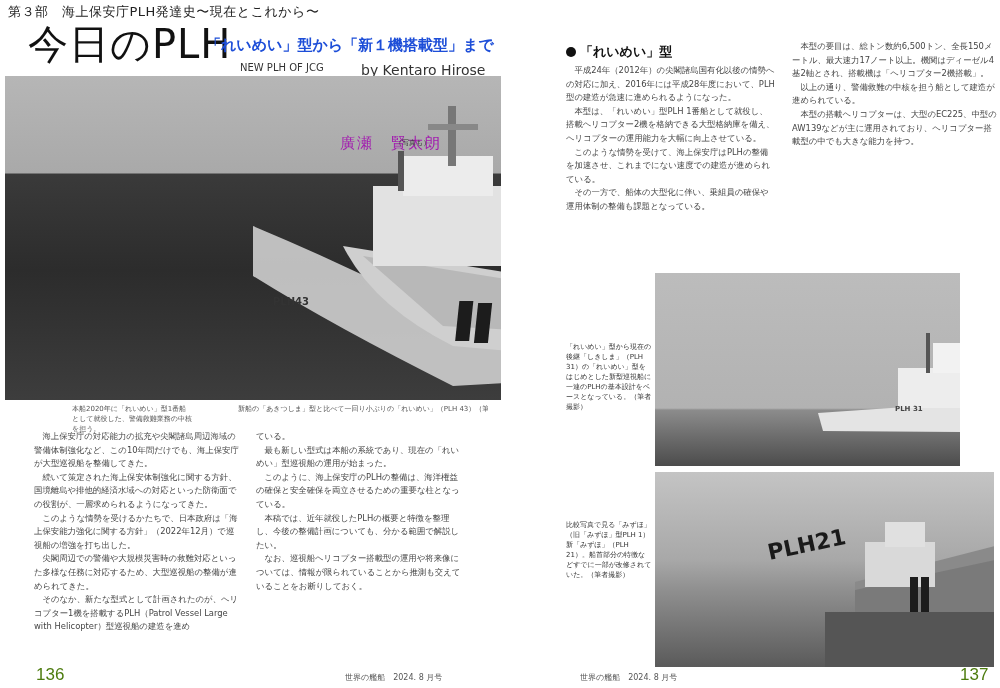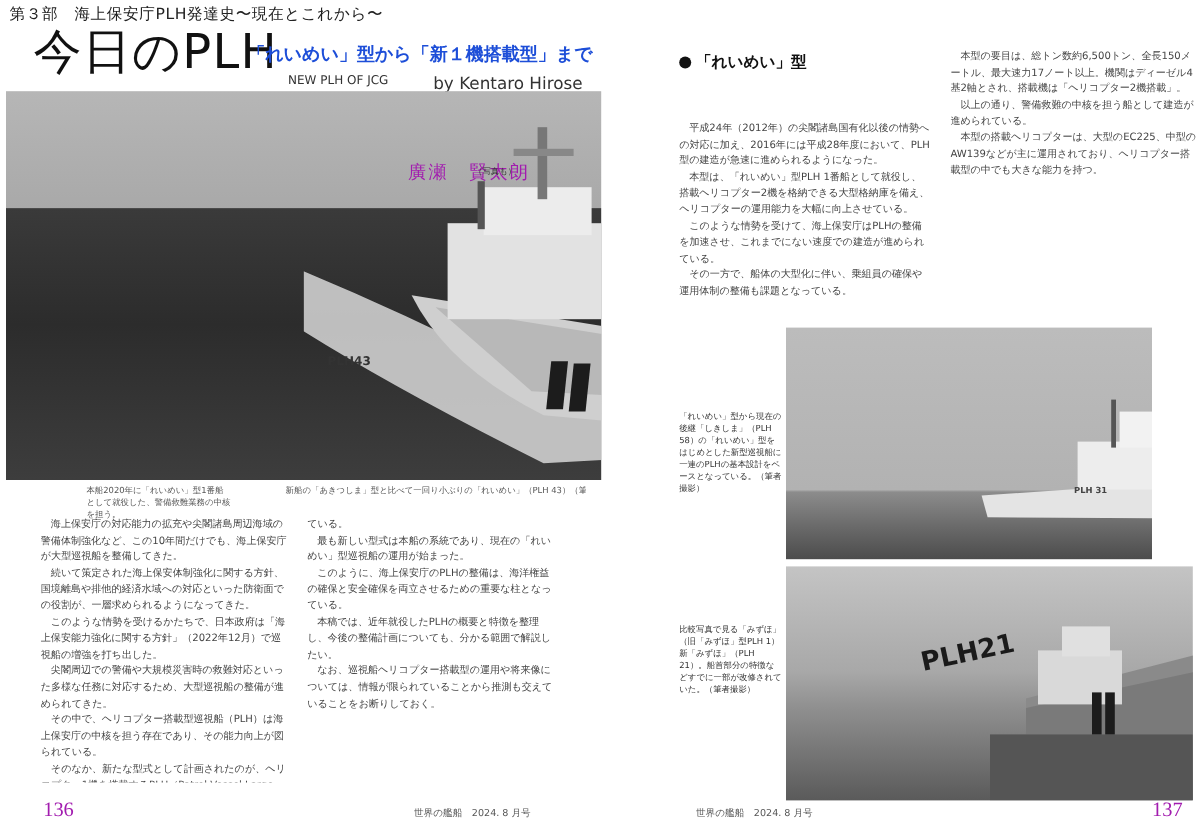--- a/index.html
+++ b/index.html
@@ -10,21 +10,21 @@
   .subtitle{left:206px;top:36px;font-size:15px;font-weight:bold;color:#1d4ed8;}
   .en-title{left:240px;top:62px;font-size:10px;color:#333;}
   .byline{left:342px;top:62px;font-size:14px;color:#333;padding-left:19px;}
   .photo{overflow:hidden;text-align:center;}
   .photo-main{left:5px;top:76px;width:496px;height:324px;background:linear-gradient(#b6b6b6 0%,#a9a9a9 30%,#a4a4a4 29.5%,#3a3a3a 30.2%,#2c2c2c 60%,#3d3d3d 100%);}
   .author-jp{left:340px;top:120px;font-size:15px;color:#a21caf;letter-spacing:2px;margin-top:14px;}
   .author-role{left:395px;top:138px;font-size:7px;color:#333;}
   .cap{font-size:7px;color:#555;line-height:10px;}
   .body-col{font-size:8.4px;line-height:13.6px;color:#444;}
   .body-col p{margin:0;text-indent:1em;}
-  .footer-num{font-size:17px;color:#a21caf;font-family:Liberation Serif, serif;}
+  .footer-num{font-size:17px;color:#4d7c0f;font-family:Liberation Sans, sans-serif;}
   .footer-mag{font-size:8px;color:#555;}
   .section-head{left:566px;top:43px;font-size:13px;font-weight:bold;color:#111;}
   .bullet{display:inline-block;width:10px;height:10px;border-radius:50%;background:#111;margin-right:4px;vertical-align:-1px;}
   .photo-r1{left:655px;top:273px;width:305px;height:193px;background:linear-gradient(#bcbcbc 0%,#b2b2b2 70%,#8c8c8c 71%,#6c6c6c 85%,#4c4c4c 100%);}
   .photo-r2{left:655px;top:472px;width:339px;height:195px;background:linear-gradient(#c4c4c4 0%,#a8a8a8 45%,#909090 60%,#5a5a5a 100%);}
   .ship{position:absolute;}
   .hull-mark{position:absolute;font-weight:bold;font-family:"DejaVu Sans",sans-serif;}
 </style>
 </head>
 <body>
@@ -55,38 +55,37 @@
 <div class="abs author-role">（写真も）</div>
 
 <div class="abs cap" style="left:72px;top:404px;width:120px;">本船2020年に「れいめい」型1番船として就役した、警備救難業務の中核を担う。</div>
 <div class="abs cap" style="left:238px;top:404px;width:250px;white-space:nowrap;overflow:hidden;">新船の「あきつしま」型と比べて一回り小ぶりの「れいめい」（PLH 43）（筆者撮影）</div>
 
 <div class="abs body-col" style="left:34px;top:430px;width:208px;height:222px;overflow:hidden;">
   <p>海上保安庁の対応能力の拡充や尖閣諸島周辺海域の警備体制強化など、この10年間だけでも、海上保安庁が大型巡視船を整備してきた。</p>
   <p>続いて策定された海上保安体制強化に関する方針、国境離島や排他的経済水域への対応といった防衛面での役割が、一層求められるようになってきた。</p>
   <p>このような情勢を受けるかたちで、日本政府は「海上保安能力強化に関する方針」（2022年12月）で巡視船の増強を打ち出した。</p>
   <p>尖閣周辺での警備や大規模災害時の救難対応といった多様な任務に対応するため、大型巡視船の整備が進められてきた。</p>
-  <p>その中で、ヘリコプター搭載型巡視船（PLH）は海上保安庁の中核を担う存在であり、その能力向上が図られている。</p>
   <p>そのなか、新たな型式として計画されたのが、ヘリコプター1機を搭載するPLH（Patrol Vessel Large with Helicopter）型巡視船の建造を進め</p>
 </div>
 <div class="abs body-col" style="left:256px;top:430px;width:208px;height:222px;overflow:hidden;">
   <p style="text-indent:0">ている。</p>
   <p>最も新しい型式は本船の系統であり、現在の「れいめい」型巡視船の運用が始まった。</p>
   <p>このように、海上保安庁のPLHの整備は、海洋権益の確保と安全確保を両立させるための重要な柱となっている。</p>
   <p>本稿では、近年就役したPLHの概要と特徴を整理し、今後の整備計画についても、分かる範囲で解説したい。</p>
   <p>なお、巡視船ヘリコプター搭載型の運用や将来像については、情報が限られていることから推測も交えていることをお断りしておく。</p>
 </div>
 
 <div class="abs footer-num" style="left:36px;top:665px;">136</div>
 <div class="abs footer-mag" style="left:345px;top:672px;">世界の艦船　2024. 8 月号</div>
 
 <div class="abs section-head">
   <span class="bullet"></span><span>「れいめい」型</span>
 </div>
-<div class="abs body-col" style="left:566px;top:64px;width:210px;height:200px;overflow:hidden;margin-top:36px;">
+<div class="abs body-col" style="left:566px;top:64px;width:210px;height:200px;overflow:hidden;">
   <p>平成24年（2012年）の尖閣諸島国有化以後の情勢への対応に加え、2016年には平成28年度において、PLH型の建造が急速に進められるようになった。</p>
   <p>本型は、「れいめい」型PLH 1番船として就役し、搭載ヘリコプター2機を格納できる大型格納庫を備え、ヘリコプターの運用能力を大幅に向上させている。</p>
   <p>このような情勢を受けて、海上保安庁はPLHの整備を加速させ、これまでにない速度での建造が進められている。</p>
   <p>その一方で、船体の大型化に伴い、乗組員の確保や運用体制の整備も課題となっている。</p>
 </div>
 <div class="abs body-col" style="left:792px;top:40px;width:205px;height:226px;overflow:hidden;">
   <p>本型の要目は、総トン数約6,500トン、全長150メートル、最大速力17ノート以上。機関はディーゼル4基2軸とされ、搭載機は「ヘリコプター2機搭載」。</p>
   <p>以上の通り、警備救難の中核を担う船として建造が進められている。</p>
   <p>本型の搭載ヘリコプターは、大型のEC225、中型のAW139などが主に運用されており、ヘリコプター搭載型の中でも大きな能力を持つ。</p>
 </div>
@@ -96,21 +95,21 @@
     <path d="M10 140 L300 120 L315 125 L300 160 L15 158 Z" fill="#e4e4e4"></path>
     <rect x="90" y="95" width="150" height="40" fill="#ededed"></rect>
     <rect x="125" y="70" width="70" height="30" fill="#f2f2f2"></rect>
     <rect x="178" y="40" width="5" height="40" fill="#666"></rect>
     <rect x="118" y="60" width="4" height="40" fill="#555"></rect>
     <rect x="212" y="130" width="10" height="28" fill="#1c1c1c"></rect>
     <rect x="225" y="130" width="10" height="28" fill="#1c1c1c"></rect>
   </svg>
   <div class="hull-mark" style="left:240px;top:132px;font-size:7px;color:#444;">PLH 31</div>
 </div>
-<div class="abs cap" style="left:566px;top:342px;width:86px;color:#333;">「れいめい」型から現在の後継「しきしま」（PLH 58）の「れいめい」型をはじめとした新型巡視船に一連のPLHの基本設計をベースとなっている。（筆者撮影）</div>
+<div class="abs cap" style="left:566px;top:342px;width:86px;color:#333;">「れいめい」型から現在の後継「しきしま」（PLH 31）の「れいめい」型をはじめとした新型巡視船に一連のPLHの基本設計をベースとなっている。（筆者撮影）</div>
 
 <div class="abs photo photo-r2">
   <svg class="ship" width="339" height="195" viewBox="0 0 339 195">
     <path d="M30 110 L310 38 L280 140 L30 140 Z" fill="#8a8a8a"></path>
     <path d="M30 118 L300 60 L280 140 L30 140 Z" fill="#7a7a7a"></path>
     <rect x="40" y="70" width="70" height="45" fill="#d9d9d9"></rect>
     <rect x="60" y="50" width="40" height="25" fill="#e0e0e0"></rect>
     <rect x="0" y="140" width="339" height="55" fill="#555"></rect>
     <rect x="85" y="105" width="8" height="35" fill="#1c1c1c"></rect>
     <rect x="96" y="105" width="8" height="35" fill="#1c1c1c"></rect>

